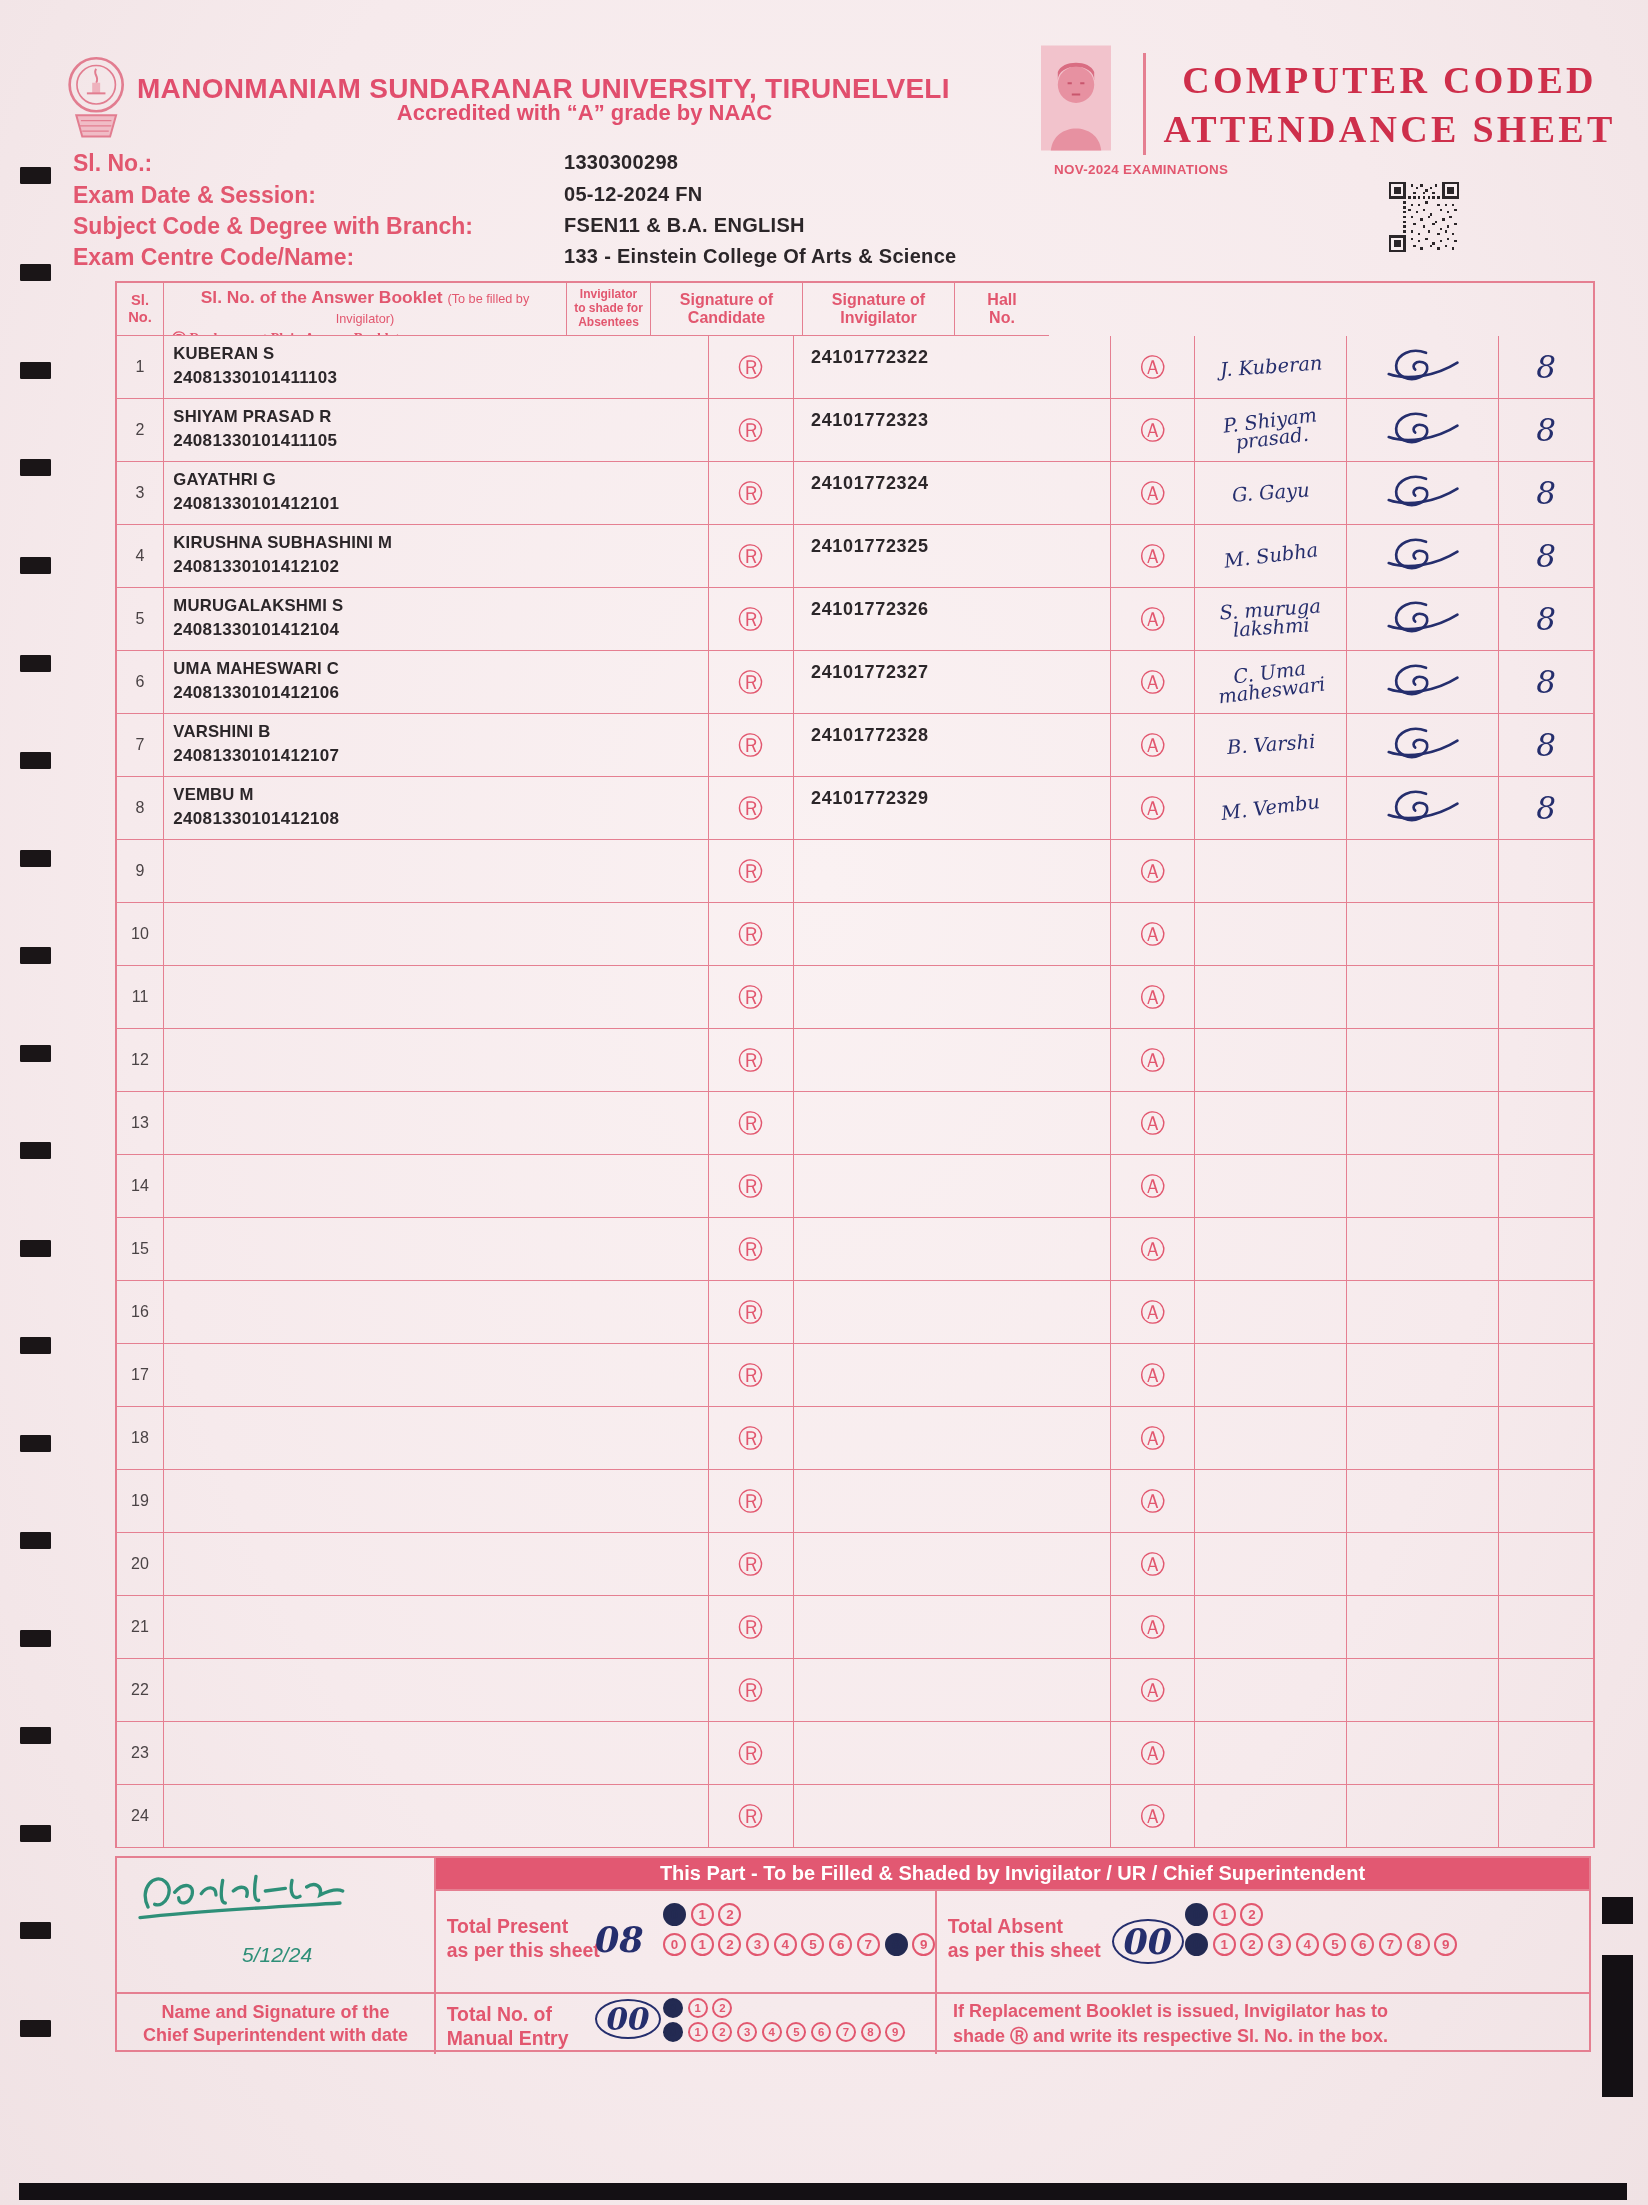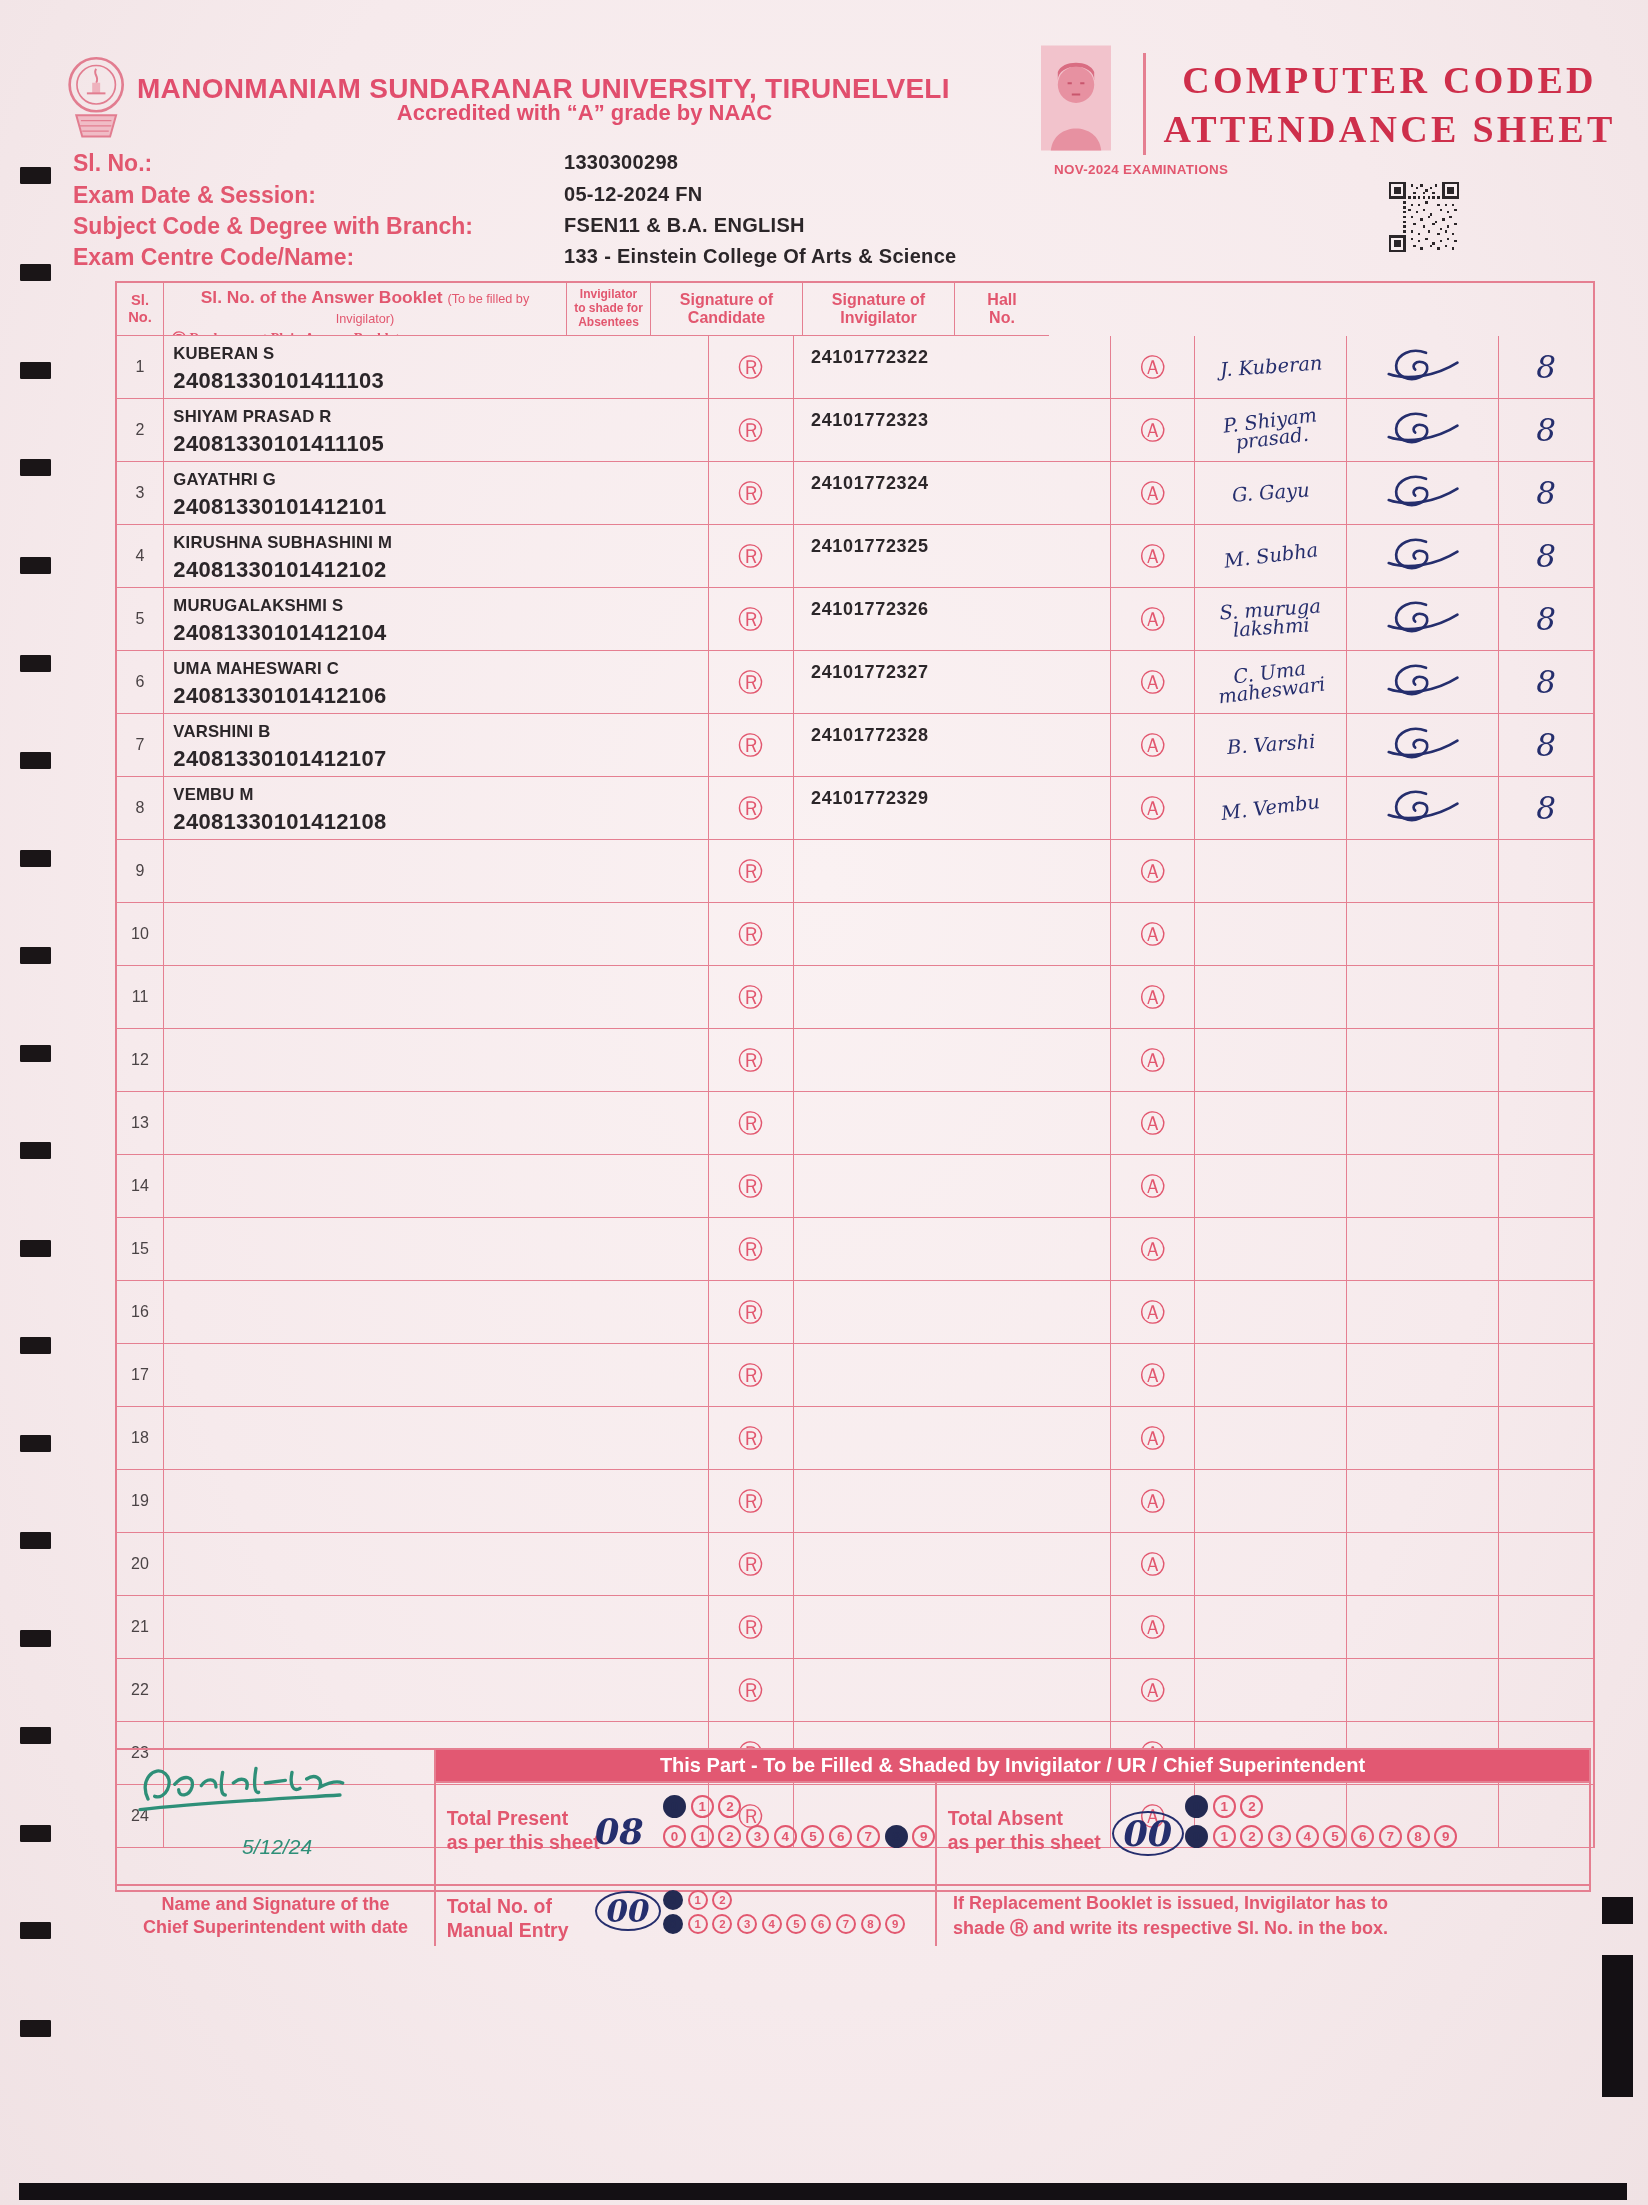--- a/index.html
+++ b/index.html
@@ -62,32 +62,32 @@
   .col-bookhead{align-items:flex-start;justify-content:flex-start;padding:4px 8px;text-align:left;}
   .bh1{font-size:17.4px;}
   .bh1 .bn{font-size:12.7px;font-weight:normal;}
   .bh2{font-size:14px;margin-top:4px;font-family:Liberation Serif, serif;}
   .h-abs{font-size:12px;}
   .h-sig{font-size:16px;}
   .h-hall{font-size:16px;}
   .trow .col-cand{flex-direction:column;align-items:flex-start;justify-content:flex-start;padding:8px 9.4px;}
   .slno{font-size:16px;color:#4a4345;}
   .cname{font-size:16.7px;font-weight:bold;color:var(--inkBlack);letter-spacing:0.2px;}
-  .creg{font-size:22px;font-weight:bold;color:var(--inkBlack);letter-spacing:0.3px;margin-top:4px;}
+  .creg{font-size:17px;font-weight:bold;color:var(--inkBlack);letter-spacing:0.3px;margin-top:4px;}
   .trow .col-bk{justify-content:flex-start;align-items:flex-start;padding:10.7px 0 0 17.4px;}
   .bkno{font-size:18px;font-weight:bold;color:var(--inkBlack);letter-spacing:0.7px;}
   .circ{color:var(--rose);font-size:25px;line-height:1;}
   .hwsig{font-family:"DejaVu Serif",serif;font-style:italic;color:var(--inkBlue);
     font-size:19.4px;line-height:.95;transform:rotate(-4deg);text-align:center;}
   .trow:nth-child(even) .hwsig{transform:rotate(-7deg);}
   .hw-hall{font-family:"DejaVu Serif",serif;font-style:italic;color:var(--inkBlue);font-size:31px;}
   .invig-sig{transform:rotate(-4deg);}
 
   
-  .ftr{position:absolute;left:115px;top:1748px;width:1476px;height:144px;
+  .ftr{position:absolute;left:115px;top:1856px;width:1476px;height:196px;
     border:2px solid var(--grid);box-sizing:border-box;}
   .fcell{position:absolute;box-sizing:border-box;}
   .band{left:319px;top:0;width:1153px;height:33px;background:#e25872;color:#fff;
     display:flex;align-items:center;justify-content:center;font-size:20px;font-weight:bold;
     border-bottom:2px solid var(--grid);}
   .chief-cell{left:0;top:0;width:319px;height:136px;border-right:2px solid var(--grid);
     border-bottom:2px solid var(--grid);}
   .green-sig{position:absolute;left:10.7px;top:5.3px;}
   .green-date{position:absolute;left:80px;top:85px;font-family:Liberation Sans, sans-serif;
     font-style:italic;font-size:21px;color:var(--inkGreen);margin-left:45px;}

